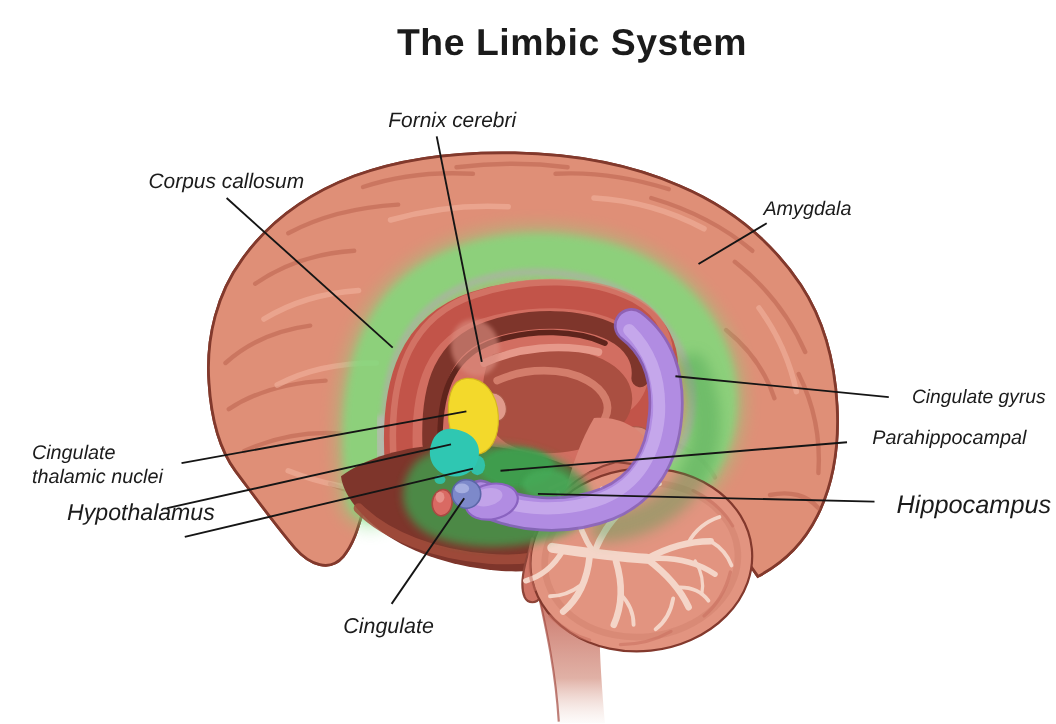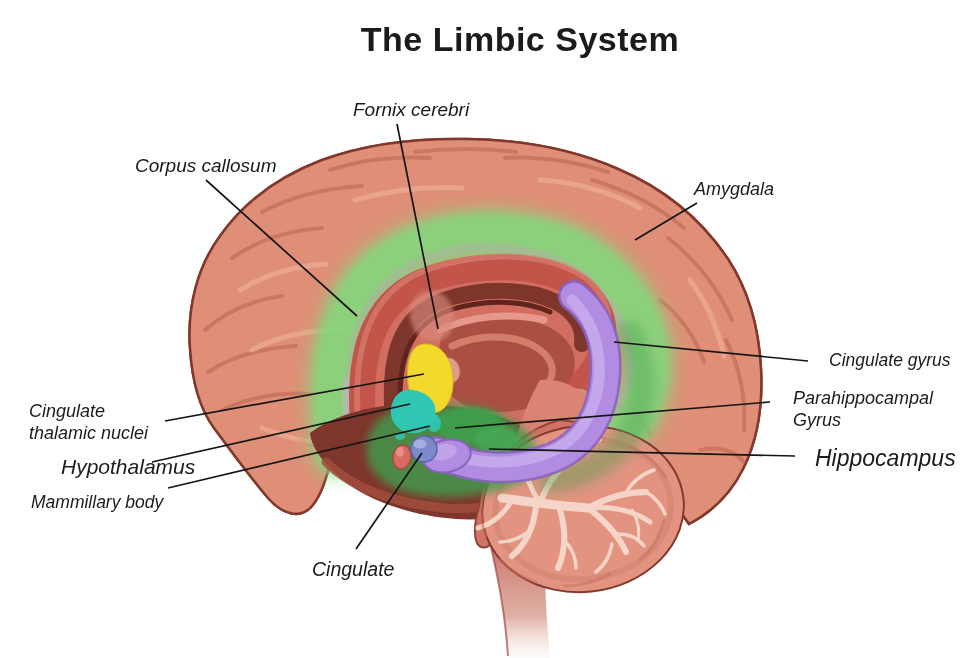--- a/index.html
+++ b/index.html
@@ -205,32 +205,28 @@
         <div>Corpus callosum</div>
       </div>
       <div class="label" style="left: 678px; top: 179px; font-size: 18px;">
         <div>Amygdala</div>
       </div>
       <div class="label" style="left: 813px; top: 350px; font-size: 17.5px;">
         <div>Cingulate gyrus</div>
       </div>
       <div class="label" style="left: 777px; top: 388px; font-size: 18px;">
         <div>Parahippocampal</div>
-        <div>Gyrus</div>
       </div>
       <div class="label" style="left: 799px; top: 445px; font-size: 23px;">
         <div>Hippocampus</div>
       </div>
       <div class="label" style="left: 13px; top: 401px; font-size: 18px;">
         <div>Cingulate</div>
         <div>thalamic nuclei</div>
       </div>
       <div class="label" style="left: 17px; top: 454px; font-size: 21px; margin-left: 28px;">
         <div>Hypothalamus</div>
       </div>
-      <div class="label" style="left: 15px; top: 492px; font-size: 17.5px;">
-        <div>Mammillary body</div>
-      </div>
       <div class="label" style="left: 296px; top: 558px; font-size: 19.5px;">
         <div>Cingulate</div>
       </div>
     </div>
 </div>
 
 </body></html>

